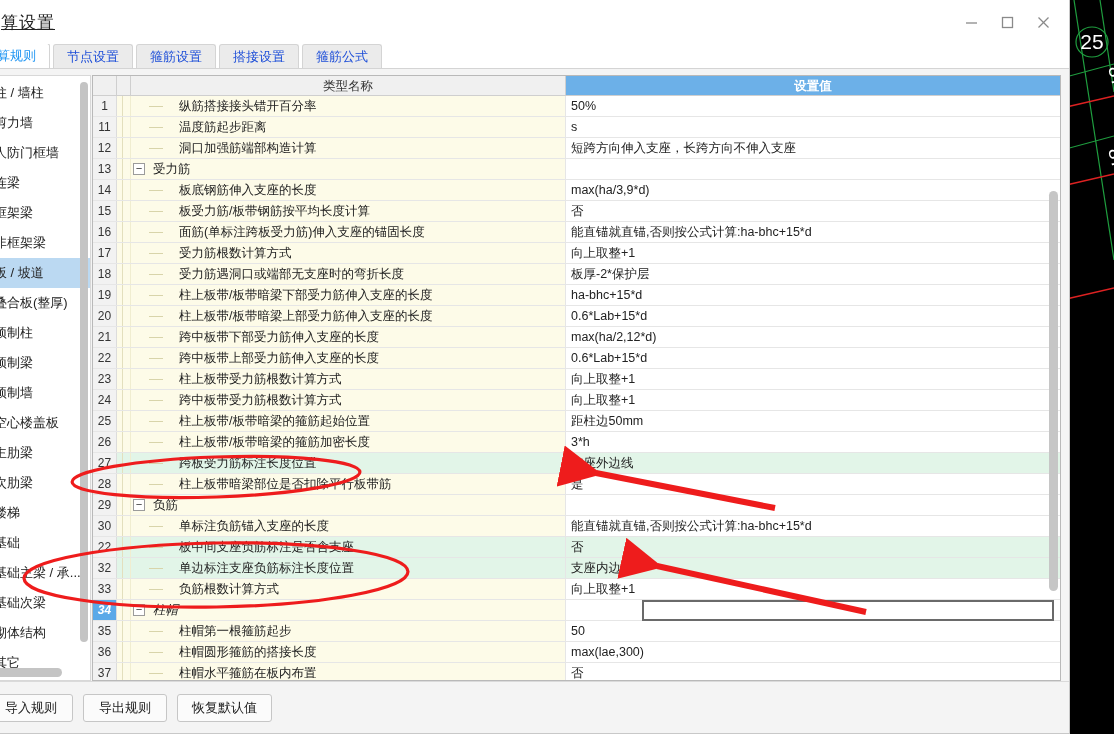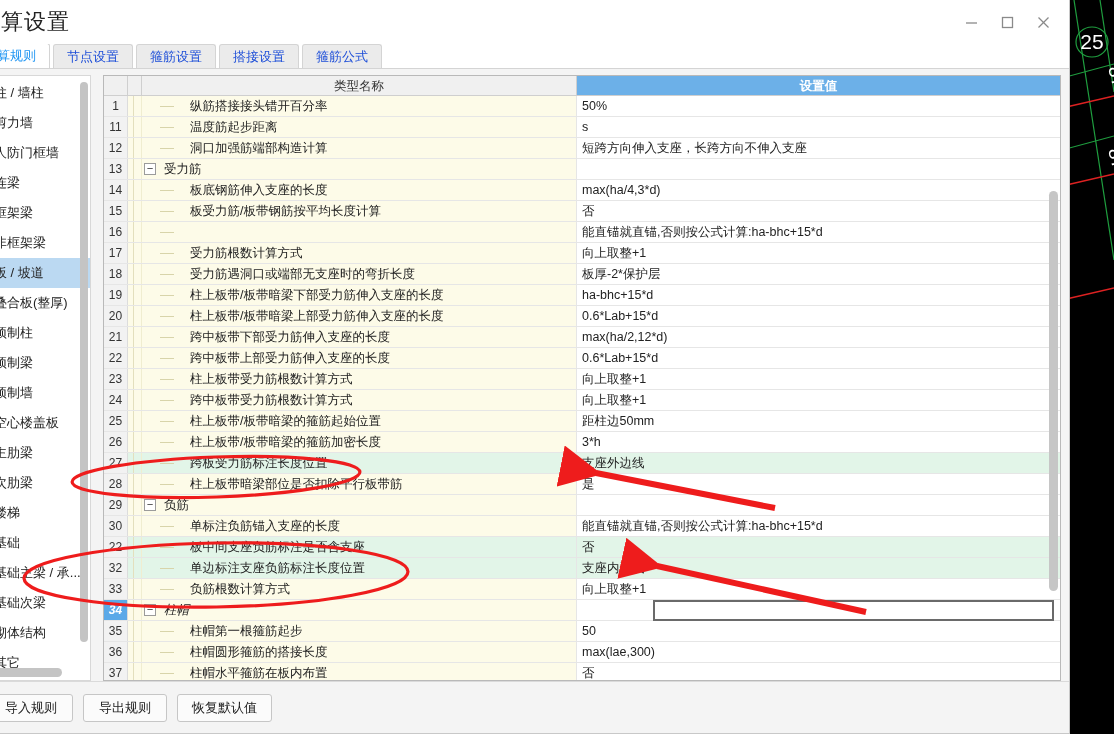--- a/index.html
+++ b/index.html
@@ -17,21 +17,21 @@
   
   .window {
     position:absolute; left:-18px; top:0; width:1088px; height:734px;
     background:#f4f4f4; border:1px solid #c8c8c8; border-top:none;
     display:flex; flex-direction:column;
   }
   .titlebar {
     height:44px; background:#ffffff; display:flex; align-items:center;
     padding-left:18px; position:relative; flex:0 0 44px;
   }
-  .title-text { font-size:22px; color:#222; letter-spacing:1px; }
+  .title-text { font-size:17px; color:#222; letter-spacing:1px;text-decoration:underline; }
   .wincontrols { position:absolute; right:8px; top:0; height:44px; display:flex; align-items:center; }
   .wc { width:36px; height:30px; display:flex; align-items:center; justify-content:center;
         color:#888; font-size:15px; cursor:default; }
   .wc svg { display:block; }
 
   
   .tabbar {
     height:25px; background:#ffffff; display:flex; align-items:flex-end;
     padding-left:0px; border-bottom:1px solid #d4d4d4; flex:0 0 25px;
   }
@@ -54,21 +54,21 @@
     white-space:nowrap; overflow:hidden;
   }
   .sb-item.active { background:#bbd9f2; }
   .sb-vthumb { position:absolute; right:2px; top:6px; width:8px; height:560px;
                background:#c4c4c4; border-radius:4px; }
   .sb-hthumb { position:absolute; left:6px; bottom:3px; height:9px; width:72px;
                background:#c4c4c4; border-radius:5px; }
 
   
   .gridwrap {
-    flex:1; margin-left:12px; background:#0f766e; border:1px solid #b9b9b9;
+    flex:1; margin-left:1px; background:#0f766e; border:1px solid #b9b9b9;
     position:relative; overflow:hidden; min-width:0;
   }
   .grid-head {
     display:flex; height:20px; background:#f0f0f0; border-bottom:1px solid #cfcfcf;
   }
   .gh-num { width:24px; border-right:1px solid #cfcfcf; background:#f0f0f0; }
   .gh-ind { width:14px; border-right:1px solid #cfcfcf; background:#f0f0f0; }
   .gh-name {
     flex:0 0 435px; background:#f0f0f0; border-right:1px solid #cfcfcf;
     text-align:center; font-size:12.5px; line-height:20px; color:#333;
@@ -261,36 +261,36 @@
               </div>
               <div class="c-name"><span class="expander">−</span><span>受力筋</span></div>
               <div class="c-val"></div>
             </div>
             <div class="row">
               <div class="c-num">14</div>
               <div class="c-ind">
                 <div class="tree-vline"></div>
               </div>
               <div class="c-name"><span class="tree-dash"></span><span>板底钢筋伸入支座的长度</span></div>
-              <div class="c-val">max(ha/4,3*d)</div>
+              <div class="c-val">max(ha/3,9*d)</div>
             </div>
             <div class="row">
               <div class="c-num">15</div>
               <div class="c-ind">
                 <div class="tree-vline"></div>
               </div>
               <div class="c-name"><span class="tree-dash"></span><span>板受力筋/板带钢筋按平均长度计算</span></div>
               <div class="c-val">否</div>
             </div>
             <div class="row">
               <div class="c-num">16</div>
               <div class="c-ind">
                 <div class="tree-vline"></div>
               </div>
-              <div class="c-name"><span class="tree-dash"></span></div>
+              <div class="c-name"><span class="tree-dash"></span><span>面筋(单标注跨板受力筋)伸入支座的锚固长度</span></div>
               <div class="c-val">能直锚就直锚,否则按公式计算:ha-bhc+15*d</div>
             </div>
             <div class="row">
               <div class="c-num">17</div>
               <div class="c-ind">
                 <div class="tree-vline"></div>
               </div>
               <div class="c-name"><span class="tree-dash"></span><span>受力筋根数计算方式</span></div>
               <div class="c-val">向上取整+1</div>
             </div>

